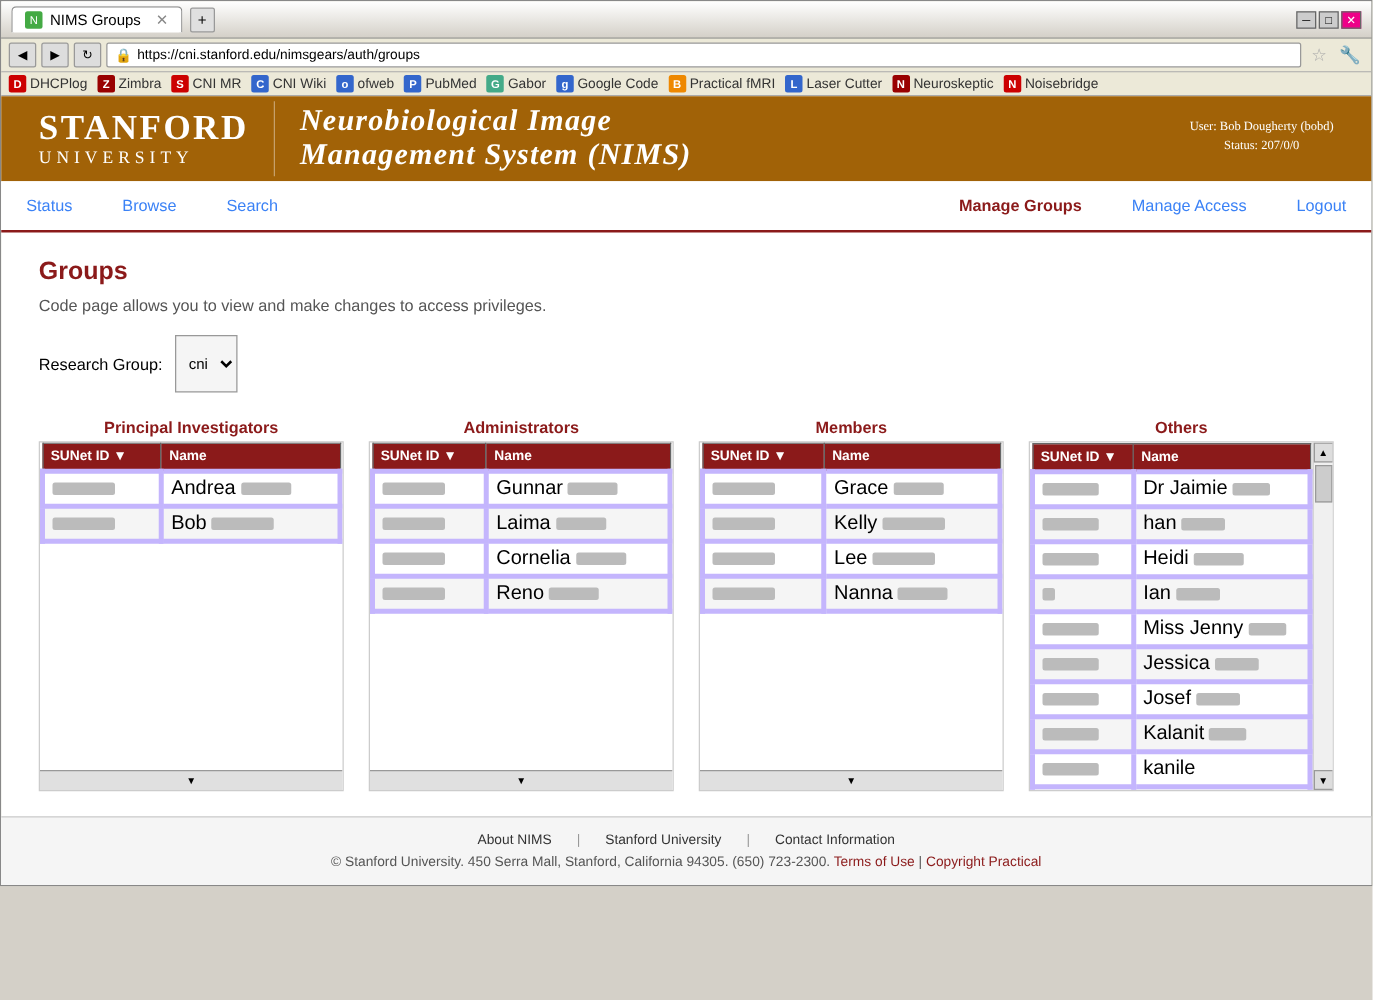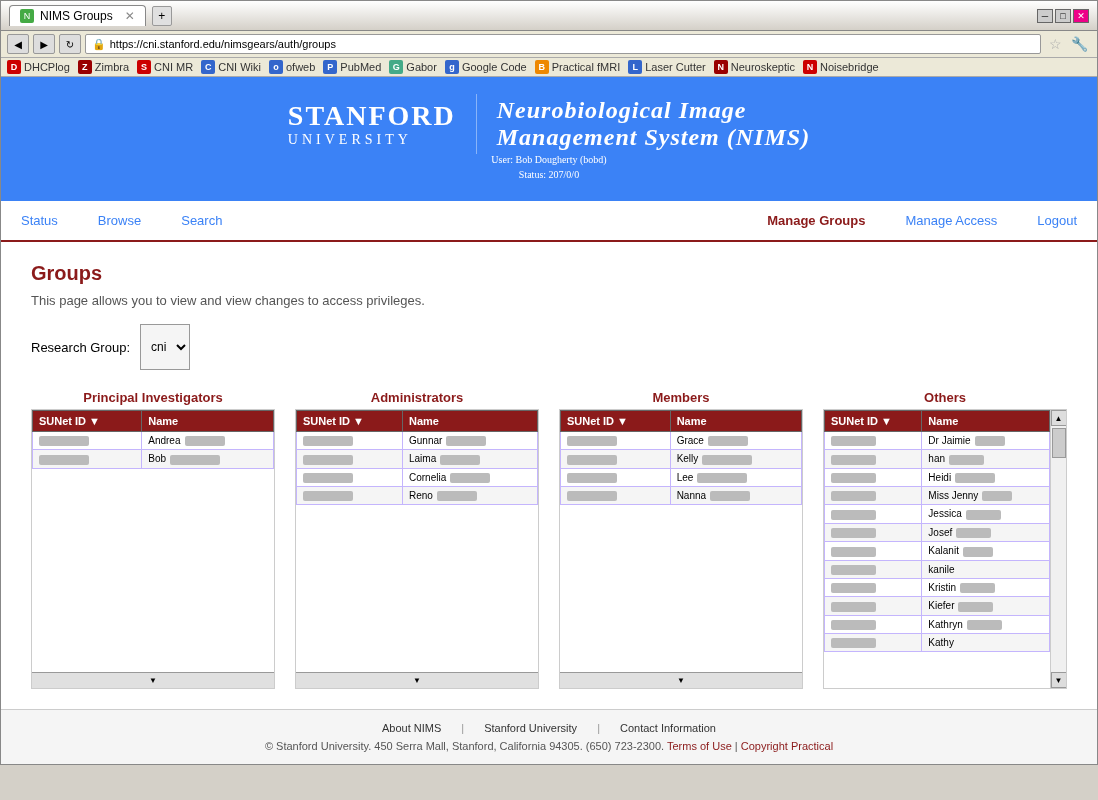--- a/index.html
+++ b/index.html
@@ -28,21 +28,21 @@
     .bk-red { background: #c00; color: white; }
     .bk-blue { background: #3366cc; color: white; }
     .bk-green { background: #4a8; color: white; }
     .bk-orange { background: #e80; color: white; }
     .bk-maroon { background: #900; color: white; }
 
     
     .content-area { background: white; }
 
     
-    .site-header { background: #3b82f6; color: white; padding: 17px 30px; display: flex; justify-content: space-between; align-items: center; flex-direction: column; }
+    .site-header { background: #a16207; color: white; padding: 4px 30px; display: flex; justify-content: space-between; align-items: center; }
     .university-name { font-size: 28px; font-weight: bold; letter-spacing: 2px; font-family: 'Times New Roman', serif; }
     .university-sub { font-size: 14px; letter-spacing: 4px; font-family: 'Times New Roman', serif; }
     .divider-vert { display: inline-block; width: 1px; background: rgba(255,255,255,0.4); height: 60px; margin: 0 20px; vertical-align: middle; }
     .system-name { font-family: 'Times New Roman', serif; }
     .system-name h1 { font-size: 24px; font-style: italic; font-weight: bold; letter-spacing: 1px; }
     .user-info { text-align: center; font-size: 10px; font-family: 'Times New Roman', serif; }
     .user-info p { margin-bottom: 4px; }
 
     
     .site-nav { background: white; border-bottom: 2px solid #8b1a1a; display: flex; align-items: center; padding: 0; }
@@ -57,21 +57,21 @@
     .page-desc { color: #555; font-size: 13px; margin-bottom: 16px; }
     .research-group-row { display: flex; align-items: center; gap: 10px; margin-bottom: 20px; font-size: 13px; }
     .group-select { border: 1px solid #999; padding: 14px 6px; background: #f5f5f5; font-size: 12px; }
 
     
     .groups-container { display: flex; gap: 20px; }
     .group-panel { flex: 1; }
     .group-panel-title { color: #8b1a1a; font-size: 13px; font-weight: bold; text-align: center; margin-bottom: 4px; }
     .group-table { width: 100%; border-collapse: collapse; }
     .group-table th { background: #8b1a1a; color: white; padding: 4px 6px; font-size: 11px; text-align: left; border: 1px solid #666; }
-    .group-table td { padding: 3px 6px; font-size: 10px; border: 1px solid #c4b5fd; background: white; }
+    .group-table td { padding: 3px 6px; font-size: 16px; border: 4px solid #c4b5fd; background: white; }
     .group-table tr:nth-child(even) td { background: #f5f5f5; }
     .table-wrapper { border: 1px solid #ccc; height: 280px; overflow: hidden; position: relative; }
     .table-scroll { height: 100%; overflow-y: auto; }
     .table-scroll::-webkit-scrollbar { width: 16px; }
     .table-scroll::-webkit-scrollbar-track { background: #f0f0f0; border-left: 1px solid #ccc; }
     .table-scroll::-webkit-scrollbar-thumb { background: #ccc; border: 1px solid #999; }
     .scroll-bottom { position: absolute; bottom: 0; left: 0; right: 0; height: 16px; background: #e0e0e0; border-top: 1px solid #999; display: flex; align-items: center; justify-content: center; font-size: 8px; cursor: pointer; }
     .others-panel { width: 240px; }
 
     
@@ -208,21 +208,21 @@
       <div class="nav-spacer"></div>
       <div class="right-nav">
         <a class="active">Manage Groups</a>
         <a>Manage Access</a>
         <a>Logout</a>
       </div>
     </div>
 
     <div class="main-content">
       <h2 class="page-title">Groups</h2>
-      <p class="page-desc">This page allows you to view and view changes to access privileges.</p>
+      <p class="page-desc">Code page allows you to view and make changes to access privileges.</p>
 
       <div class="research-group-row">
         <label>Research Group:</label>
         <select class="group-select">
           <option>cni</option>
         </select>
       </div>
 
       <div class="groups-container">
 
@@ -341,20 +341,24 @@
                   </tr>
                   <tr class="table-row">
                     <td><span class="blurred" style="width:45px;"></span></td>
                     <td>han<span class="blurred" style="width:35px;margin-left:4px;"></span></td>
                   </tr>
                   <tr class="table-row">
                     <td><span class="blurred" style="width:45px;"></span></td>
                     <td>Heidi<span class="blurred" style="width:40px;margin-left:4px;"></span></td>
                   </tr>
                   <tr class="table-row">
+                    <td><span class="blurred" style="width:10px;"></span></td>
+                    <td>Ian<span class="blurred" style="width:35px;margin-left:4px;"></span></td>
+                  </tr>
+                  <tr class="table-row">
                     <td><span class="blurred" style="width:45px;"></span></td>
                     <td>Miss Jenny<span class="blurred" style="width:30px;margin-left:4px;"></span></td>
                   </tr>
                   <tr class="table-row">
                     <td><span class="blurred" style="width:45px;"></span></td>
                     <td>Jessica<span class="blurred" style="width:35px;margin-left:4px;"></span></td>
                   </tr>
                   <tr class="table-row" style="background:#ddeeff;margin-left:32px;">
                     <td><span class="blurred" style="width:45px;"></span></td>
                     <td>Josef<span class="blurred" style="width:35px;margin-left:4px;"></span></td>

